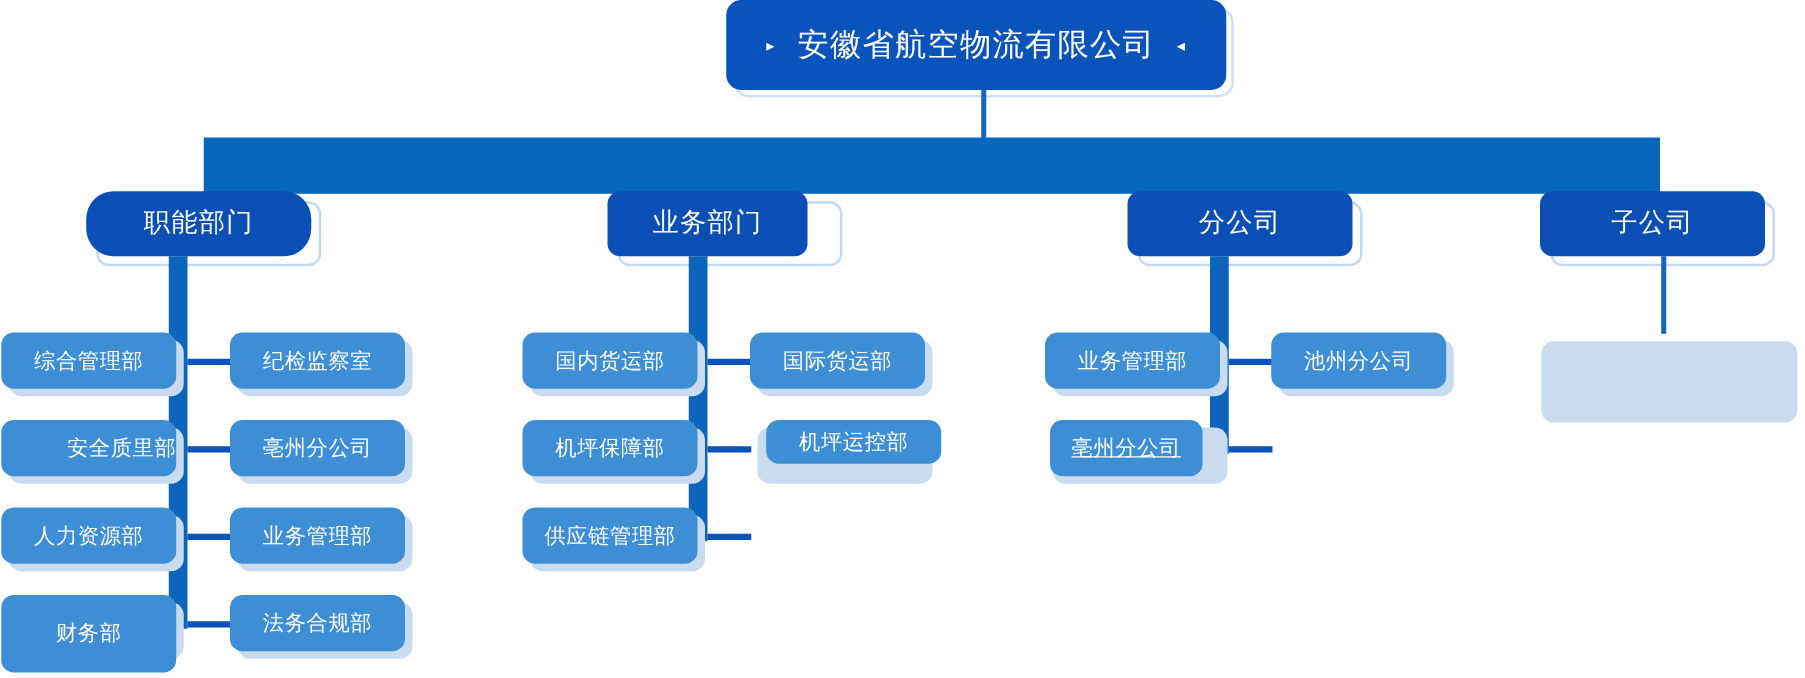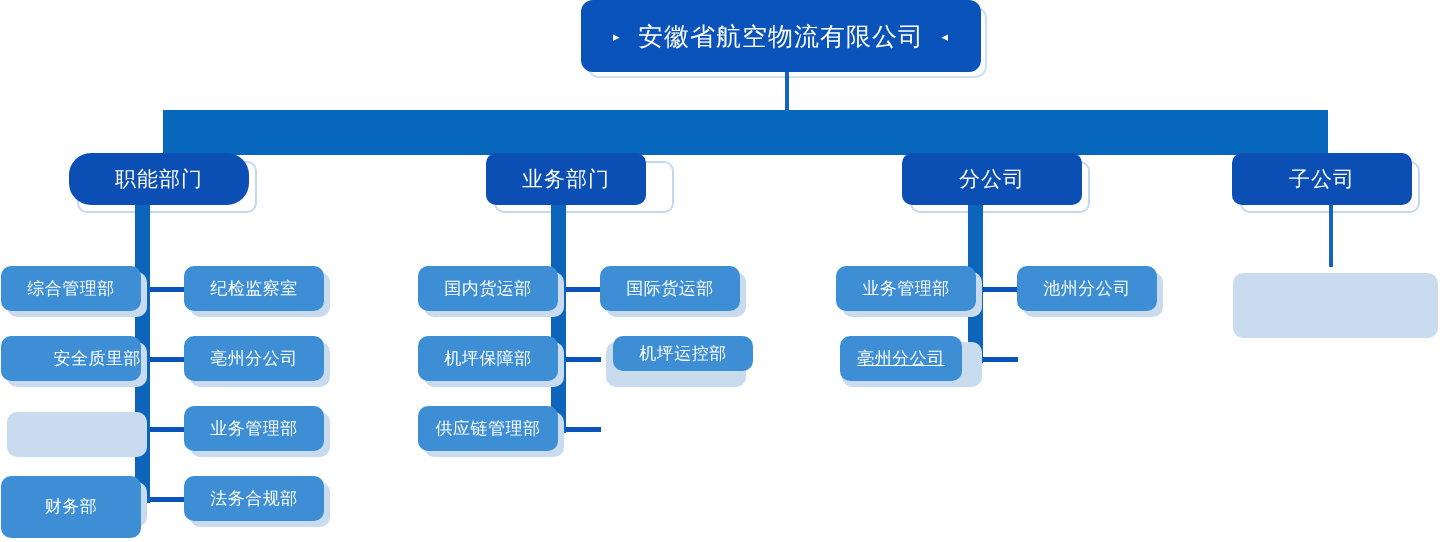--- a/index.html
+++ b/index.html
@@ -130,20 +130,23 @@
   <div class="node lvl2" style="left:1px; top:266px; width:140px; height:45px;">
     <span>综合管理部</span>
   </div>
 
   <div class="node-shadow lvl2-shadow" style="left:7px; top:342px; width:140px; height:45px;"></div>
   <div class="node lvl2" style="left:1px; top:336px; width:140px; height:45px;justify-content:flex-end;">
     <span>安全质里部</span>
   </div>
 
   <div class="node-shadow lvl2-shadow" style="left:7px; top:412px; width:140px; height:45px;"></div>
+  <div class="node lvl2" style="left:1px; top:406px; width:140px; height:45px;">
+    <span>人力资源部</span>
+  </div>
 
   <div class="node-shadow lvl2-shadow" style="left:7px; top:482px; width:140px; height:45px;"></div>
   <div class="node lvl2" style="left:1px; top:476px; width:140px; height:62px;">
     <span>财务部</span>
   </div>
 
   <div class="node-shadow lvl2-shadow" style="left:190px; top:272px; width:140px; height:45px;"></div>
   <div class="node lvl2" style="left:184px; top:266px; width:140px; height:45px;align-items:center;">
     <span>纪检监察室</span>
   </div>

